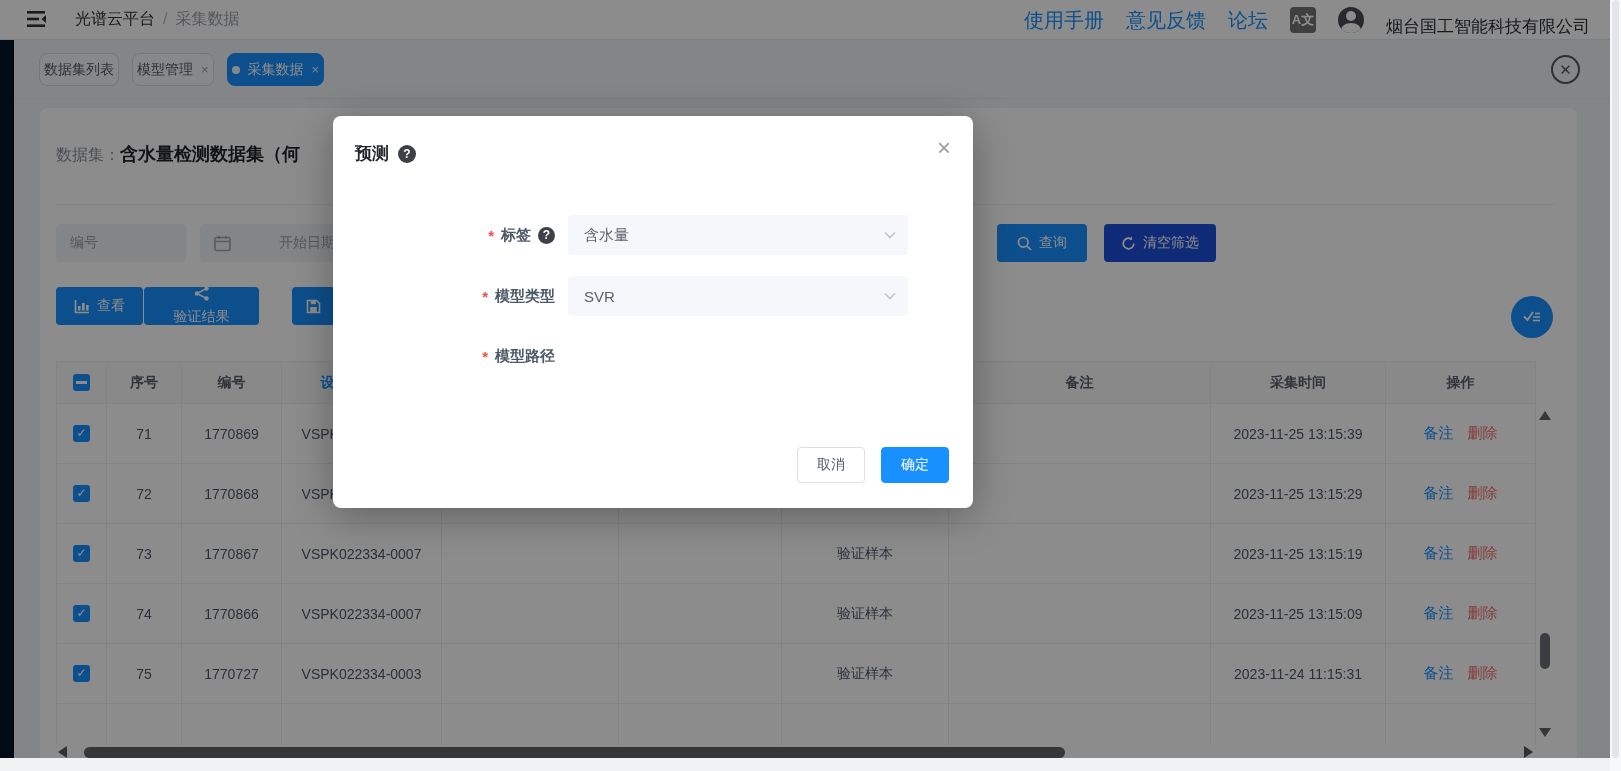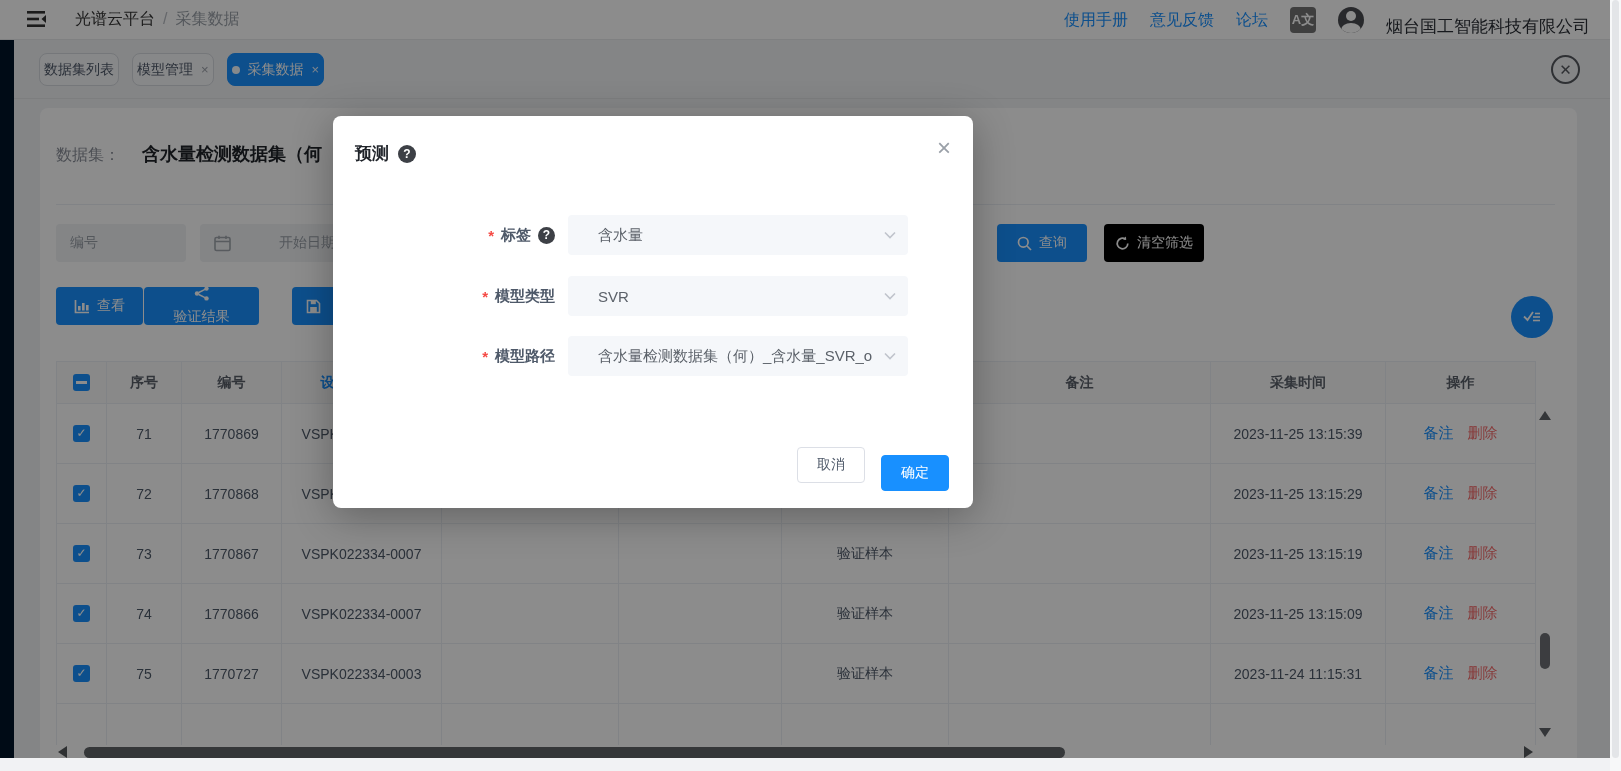--- a/index.html
+++ b/index.html
@@ -11,21 +11,21 @@
   .app { position:absolute; left:0; top:0; width:1610px; height:758px; background:#f0f2f5; z-index:1; }
 
   .side-strip { position:absolute; left:0; top:40px; width:14px; height:718px; background:#001529; }
 
   .header { position:absolute; left:0; top:0; width:1610px; height:40px; background:#fff; border-bottom:1px solid #e8eaec; }
   .menu-fold { position:absolute; left:25px; top:8px; width:22px; height:22px; color:#333; }
   .breadcrumb { position:absolute; left:75px; top:9px; font-size:16px; color:#333; white-space:nowrap; }
   .breadcrumb .sep { color:#b8bcc2; margin:0 8px; }
   .breadcrumb .cur { color:#9aa0a8; }
   .header-right { position:absolute; right:20px; top:0; height:40px; display:flex; align-items:center; gap:22px; }
-  .hlink { font-size:16px; color:#1890ff; text-decoration:none; white-space:nowrap; cursor:pointer; }
+  .hlink { font-size:20px; color:#1890ff; text-decoration:none; white-space:nowrap; cursor:pointer; }
   .trans-ic { width:26px; height:26px; background:#737373; color:#fff; border-radius:4px;
     font-size:13px; font-weight:bold; display:flex; align-items:center; justify-content:center; }
   .avatar { width:26px; height:26px; border-radius:50%; background:#4a4c50; overflow:hidden; position:relative; }
   .avatar::before { content:""; position:absolute; left:8px; top:4px; width:10px; height:10px; border-radius:50%; background:#fff; }
   .avatar::after  { content:""; position:absolute; left:3px; top:16px; width:20px; height:14px; border-radius:50%; background:#fff; }
   .company { font-size:17px; color:#2b2f36; white-space:nowrap;margin-top:12px; }
 
   .tabbar { position:absolute; left:14px; top:41px; width:1596px; height:58px; background:#f0f2f5;
     border-bottom:1px solid #e3e5e8; display:flex; align-items:center; padding-left:25px; gap:13px; }
   .tab { height:33px; display:inline-flex; align-items:center; padding:0 4px; gap:8px; border-radius:8px;
@@ -34,35 +34,35 @@
   .tab.active { background:#1890ff; border-color:#1890ff; color:#fff; }
   .tab.active .x { color:#e6f2ff; }
   .tab .dot { width:8px; height:8px; border-radius:50%; background:#fff; opacity:.95; }
   .close-all { position:absolute; left:1537px; top:14px; width:29px; height:29px; border:2px solid #55585e;
     border-radius:50%; color:#55585e; font-size:15px; display:flex; align-items:center; justify-content:center; cursor:pointer; }
 
   .card { position:absolute; left:40px; top:108px; width:1537px; height:650px; background:#fff;
     border-radius:8px 8px 0 0; overflow:hidden; }
 
   .ds-row { position:absolute; left:16px; top:34px; font-size:16px; color:#8a8f99; white-space:nowrap; }
-  .ds-row b { font-size:18px; color:#1f2329; font-weight:bold; margin-left:22px; }
+  .ds-row b { font-size:18px; color:#1f2329; font-weight:bold; margin-left:0; }
   .ds-divider { position:absolute; left:16px; top:96px; width:1499px; height:1px; background:#ebeef5; }
 
   .f-input { position:absolute; top:116px; height:38px; background:#f0f2f5; border-radius:4px;
     font-size:14px; color:#9aa0a8; display:flex; align-items:center; }
   .inp-id { left:16px; width:130px; padding-left:14px; }
   .inp-date { left:160px; width:300px; padding-left:14px; gap:48px; }
   .cal-ic { width:17px; height:17px; color:#a0a6ad; }
 
   .btn { border:none; border-radius:4px; color:#fff; font-size:14px; display:inline-flex; align-items:center;
     justify-content:center; gap:7px; cursor:pointer; position:absolute; height:38px;
     font-family:"Liberation Sans", sans-serif; }
   .btn svg { flex:0 0 auto; }
   .btn-query { left:957px; top:116px; width:90px; background:#1890ff; }
-  .btn-clear { left:1064px; top:116px; width:100px; background:#000000; }
+  .btn-clear { left:1064px; top:116px; width:112px; background:#1d4ed8; }
   .btn-view   { left:16px;  top:179px; width:87px;  background:#1890ff; }
   .btn-verify { left:104px; top:179px; width:115px; background:#1890ff;flex-direction:column; }
   .btn-save   { left:252px; top:179px; width:140px; background:#1890ff; justify-content:flex-start; padding-left:14px; }
   .fab { position:absolute; left:1471px; top:188px; width:42px; height:42px; border-radius:50%;
     background:#1890ff; color:#fff; display:flex; align-items:center; justify-content:center; cursor:pointer; }
 
   
   .tbl-wrap { position:absolute; left:16px; top:253px; width:1481px; height:384px; overflow:hidden; }
   table { border-collapse:collapse; table-layout:fixed; width:1479px; font-size:14px; color:#4e5969; }
   th, td { border:1px solid #ebeef5; text-align:center; overflow:hidden; white-space:nowrap; }
@@ -100,27 +100,27 @@
   .help-ic { width:18px; height:18px; border-radius:50%; background:#3d4046; color:#fff; font-size:12px;
     font-weight:bold; display:inline-flex; align-items:center; justify-content:center; }
   .m-close { position:absolute; right:22px; top:20px; font-size:24px; color:#9aa0a8; cursor:pointer; line-height:1; }
   .m-row { position:absolute; left:0; width:640px; height:40px; }
   .m-row1 { top:99px; } .m-row2 { top:160px; } .m-row3 { top:220px; }
   .m-label { position:absolute; right:418px; top:0; height:40px; display:flex; align-items:center; gap:7px;
     font-size:15px; font-weight:bold; color:#4e5969; white-space:nowrap; }
   .req { color:#f54a45; font-weight:bold; }
   .m-select { position:absolute; left:235px; top:0; width:340px; height:40px; background:#f5f7fa; border-radius:4px;
     font-size:15px; color:#5b6169; display:flex; align-items:center; padding:0 30px 0 16px; cursor:pointer; }
-  .m-select .val { overflow:hidden; white-space:nowrap; flex:1;margin-left:14px; }
+  .m-select .val { overflow:hidden; white-space:nowrap; flex:1; }
   .caret { position:absolute; right:10px; top:12px; width:16px; height:16px; color:#c0c4cc; }
   .m-btn { position:absolute; top:331px; width:68px; height:36px; border-radius:4px; font-size:14px;
     display:flex; align-items:center; justify-content:center; cursor:pointer;
     font-family:"Liberation Sans", sans-serif; }
   .m-cancel { left:464px; background:#fff; border:1px solid #dcdfe6; color:#4e5969; }
-  .m-ok { left:548px; background:#1890ff; border:1px solid #1890ff; color:#fff;margin-top:8px; }
+  .m-ok { left:548px; background:#1890ff; border:1px solid #1890ff; color:#fff; }
 
   
   .right-strip { position:absolute; left:1610px; top:0; width:11px; height:771px; background:#f7f8f9; z-index:40; }
   .right-strip .thumb { position:absolute; left:2px; top:0; width:7px; height:758px; background:#e3e5e8; border-radius:4px; }
   .bottom-strip { position:absolute; left:0; top:758px; width:1610px; height:13px; background:#f1f2f4; z-index:40; }
 </style>
 </head>
 <body>
 
 <div class="canvas">
@@ -394,26 +394,20 @@
           <path d="M3 5.5 L8 10.5 L13 5.5" fill="none" stroke="currentColor" stroke-width="1.6"></path>
         </svg>
       </div>
     </div>
 
     <div class="m-row m-row3">
       <div class="m-label">
         <span class="req">*</span>
         <span>模型路径</span>
       </div>
-      <div class="m-select">
-        <span class="val">含水量检测数据集（何）_含水量_SVR_o</span>
-        <svg class="caret" style="background:#f5f7fa" viewBox="0 0 16 16">
-          <path d="M3 5.5 L8 10.5 L13 5.5" fill="none" stroke="currentColor" stroke-width="1.6"></path>
-        </svg>
-      </div>
     </div>
 
     <button class="m-btn m-cancel">取消</button>
     <button class="m-btn m-ok">确定</button>
   </div>
 
   <div class="right-strip">
       <div class="thumb"></div>
     </div>
   <div class="bottom-strip"></div>

